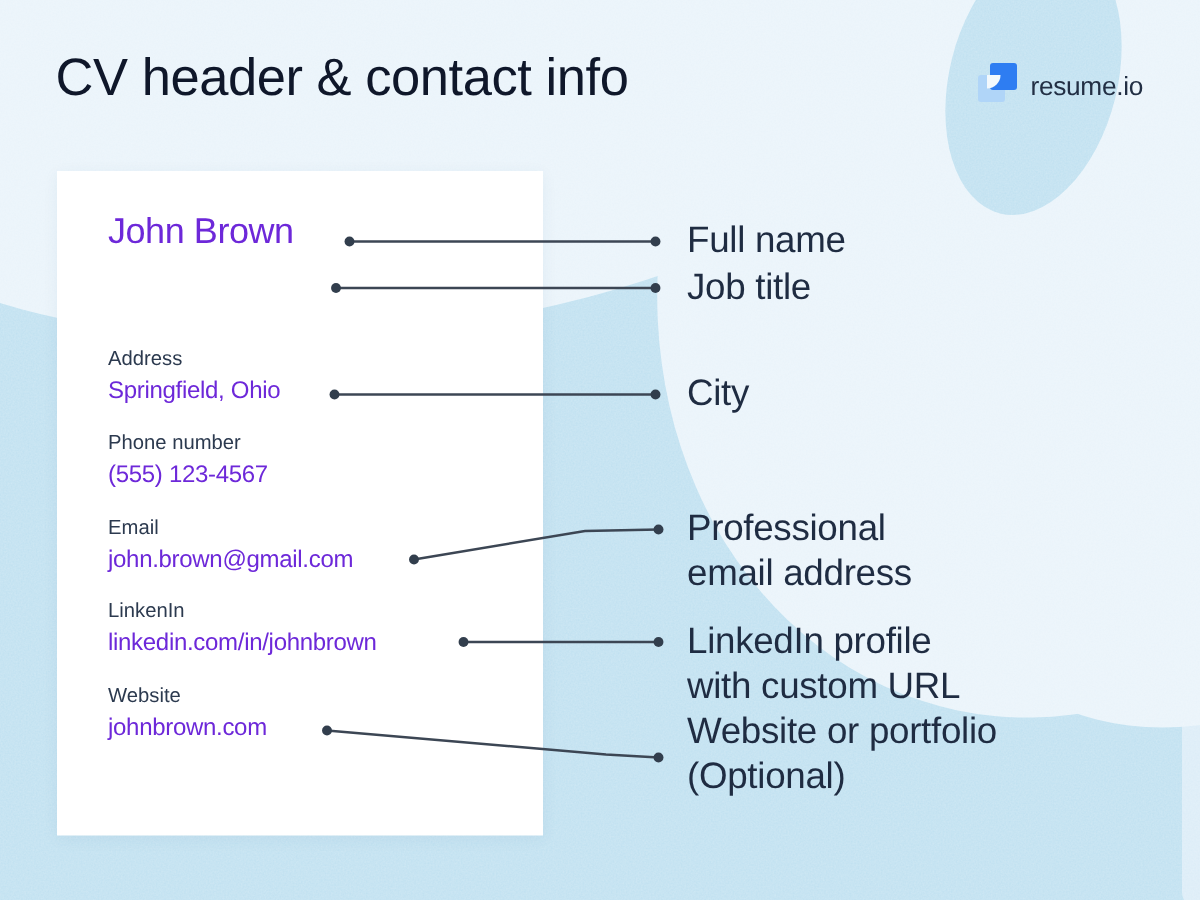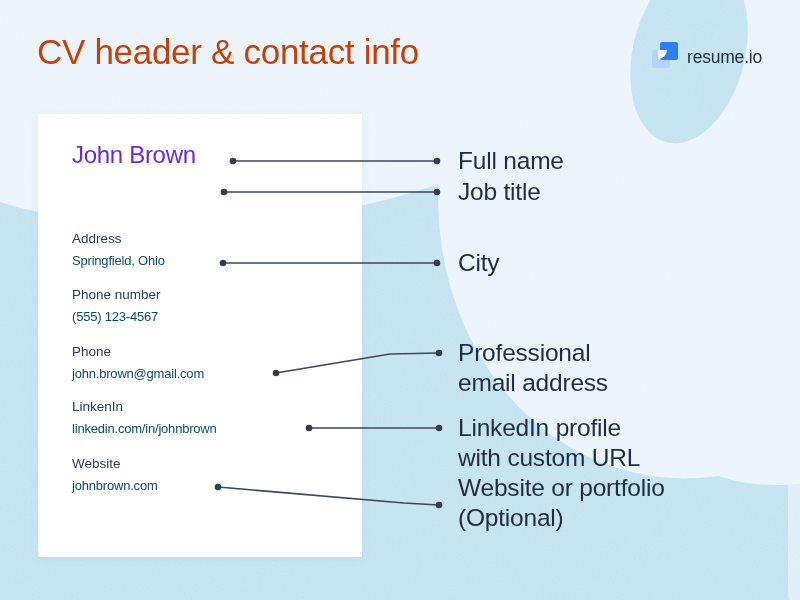--- a/index.html
+++ b/index.html
@@ -12,34 +12,34 @@
   
   .bg-base{inset:0;background:#bfe0f0;}
   .light{background:#e9f3fa;border-radius:50%;}
   .light-tl{left:-150px;top:-185px;width:830px;height:405px;transform:rotate(-8deg);}
   .light-right{left:440px;top:-120px;width:520px;height:600px;transform:rotate(12deg);}
   .light-br{left:660px;top:345px;width:230px;height:140px;}
   .light-strip{left:788px;top:430px;width:20px;height:175px;border-radius:10px 0 0 10px;opacity:.65;}
   .blue-wedge{left:633px;top:-40px;width:112px;height:185px;background:#bfe0f0;border-radius:50%;transform:rotate(14deg);}
   svg.grain{left:0;top:0;width:800px;height:600px;opacity:.55;pointer-events:none;}
   
-  .page-title{left:37px;top:32px;font-size:35px;font-weight:500;color:#c2410c;letter-spacing:-.3px;}
+  .page-title{left:37px;top:32px;font-size:35px;font-weight:500;color:#0f172a;letter-spacing:-.3px;}
   .brand{left:652px;top:42px;display:flex;align-items:flex-end;}
   .brand-icon{position:relative;width:26px;height:26px;}
   .brand-icon .sq-light{position:absolute;left:0;top:8px;width:18px;height:18px;background:#b0d5f8;border-radius:2px;}
   .brand-icon .sq-blue{position:absolute;left:8px;top:0;width:18px;height:18px;background:#2e7df2;border-radius:2px;}
   .brand-icon .notch{position:absolute;left:6px;top:8px;width:9px;height:9px;background:#f3f9fd;border-radius:0 0 9px 0;}
   .brand-name{margin-left:9px;font-size:17.5px;font-weight:500;color:#222f44;letter-spacing:-.2px;}
   
   .card{left:38px;top:114px;width:324px;height:443px;background:#ffffff;box-shadow:0 2px 10px rgba(40,80,120,.06);}
   .card .abs{left:34px;}
   .cv-name{top:27px;font-size:24px;color:#6d28d9;letter-spacing:-.3px;}
   .cv-job{top:66px;font-size:20px;color:#96a1b5;}
   .f-label{font-size:13.5px;color:#2c3a4f;line-height:16px;}
-  .f-value{font-size:13px;color:#0c4a6e;line-height:24px;margin-top:2px;letter-spacing:-.2px;}
+  .f-value{font-size:16px;color:#6d28d9;line-height:24px;margin-top:2px;letter-spacing:-.2px;}
   .f-address{top:117px;} .f-phone{top:173px;} .f-email{top:230px;}
   .f-linkedin{top:285px;} .f-website{top:342px;}
   
   .anno{font-size:24.5px;color:#1f2c42;line-height:30px;letter-spacing:-.2px;}
   .a-fullname{left:458px;top:146px;}
   .a-jobtitle{left:458px;top:177px;}
   .a-city{left:458px;top:248px;}
   .a-email{left:458px;top:338px;width:168px;}
   .a-linkedin{left:458px;top:413px;width:200px;}
   .a-website{left:458px;top:473px;width:248px;}
@@ -80,21 +80,21 @@
 
   <div class="abs f-address">
     <div class="f-label">Address</div>
     <div class="f-value">Springfield, Ohio</div>
   </div>
   <div class="abs f-phone">
     <div class="f-label">Phone number</div>
     <div class="f-value">(555) 123-4567</div>
   </div>
   <div class="abs f-email">
-    <div class="f-label">Phone</div>
+    <div class="f-label">Email</div>
     <div class="f-value">john.brown@gmail.com</div>
   </div>
   <div class="abs f-website">
     <div class="f-label">Website</div>
     <div class="f-value">johnbrown.com</div>
   </div>
   <div class="abs f-linkedin">
     <div class="f-label">LinkenIn</div>
     <div class="f-value">linkedin.com/in/johnbrown</div>
   </div>

